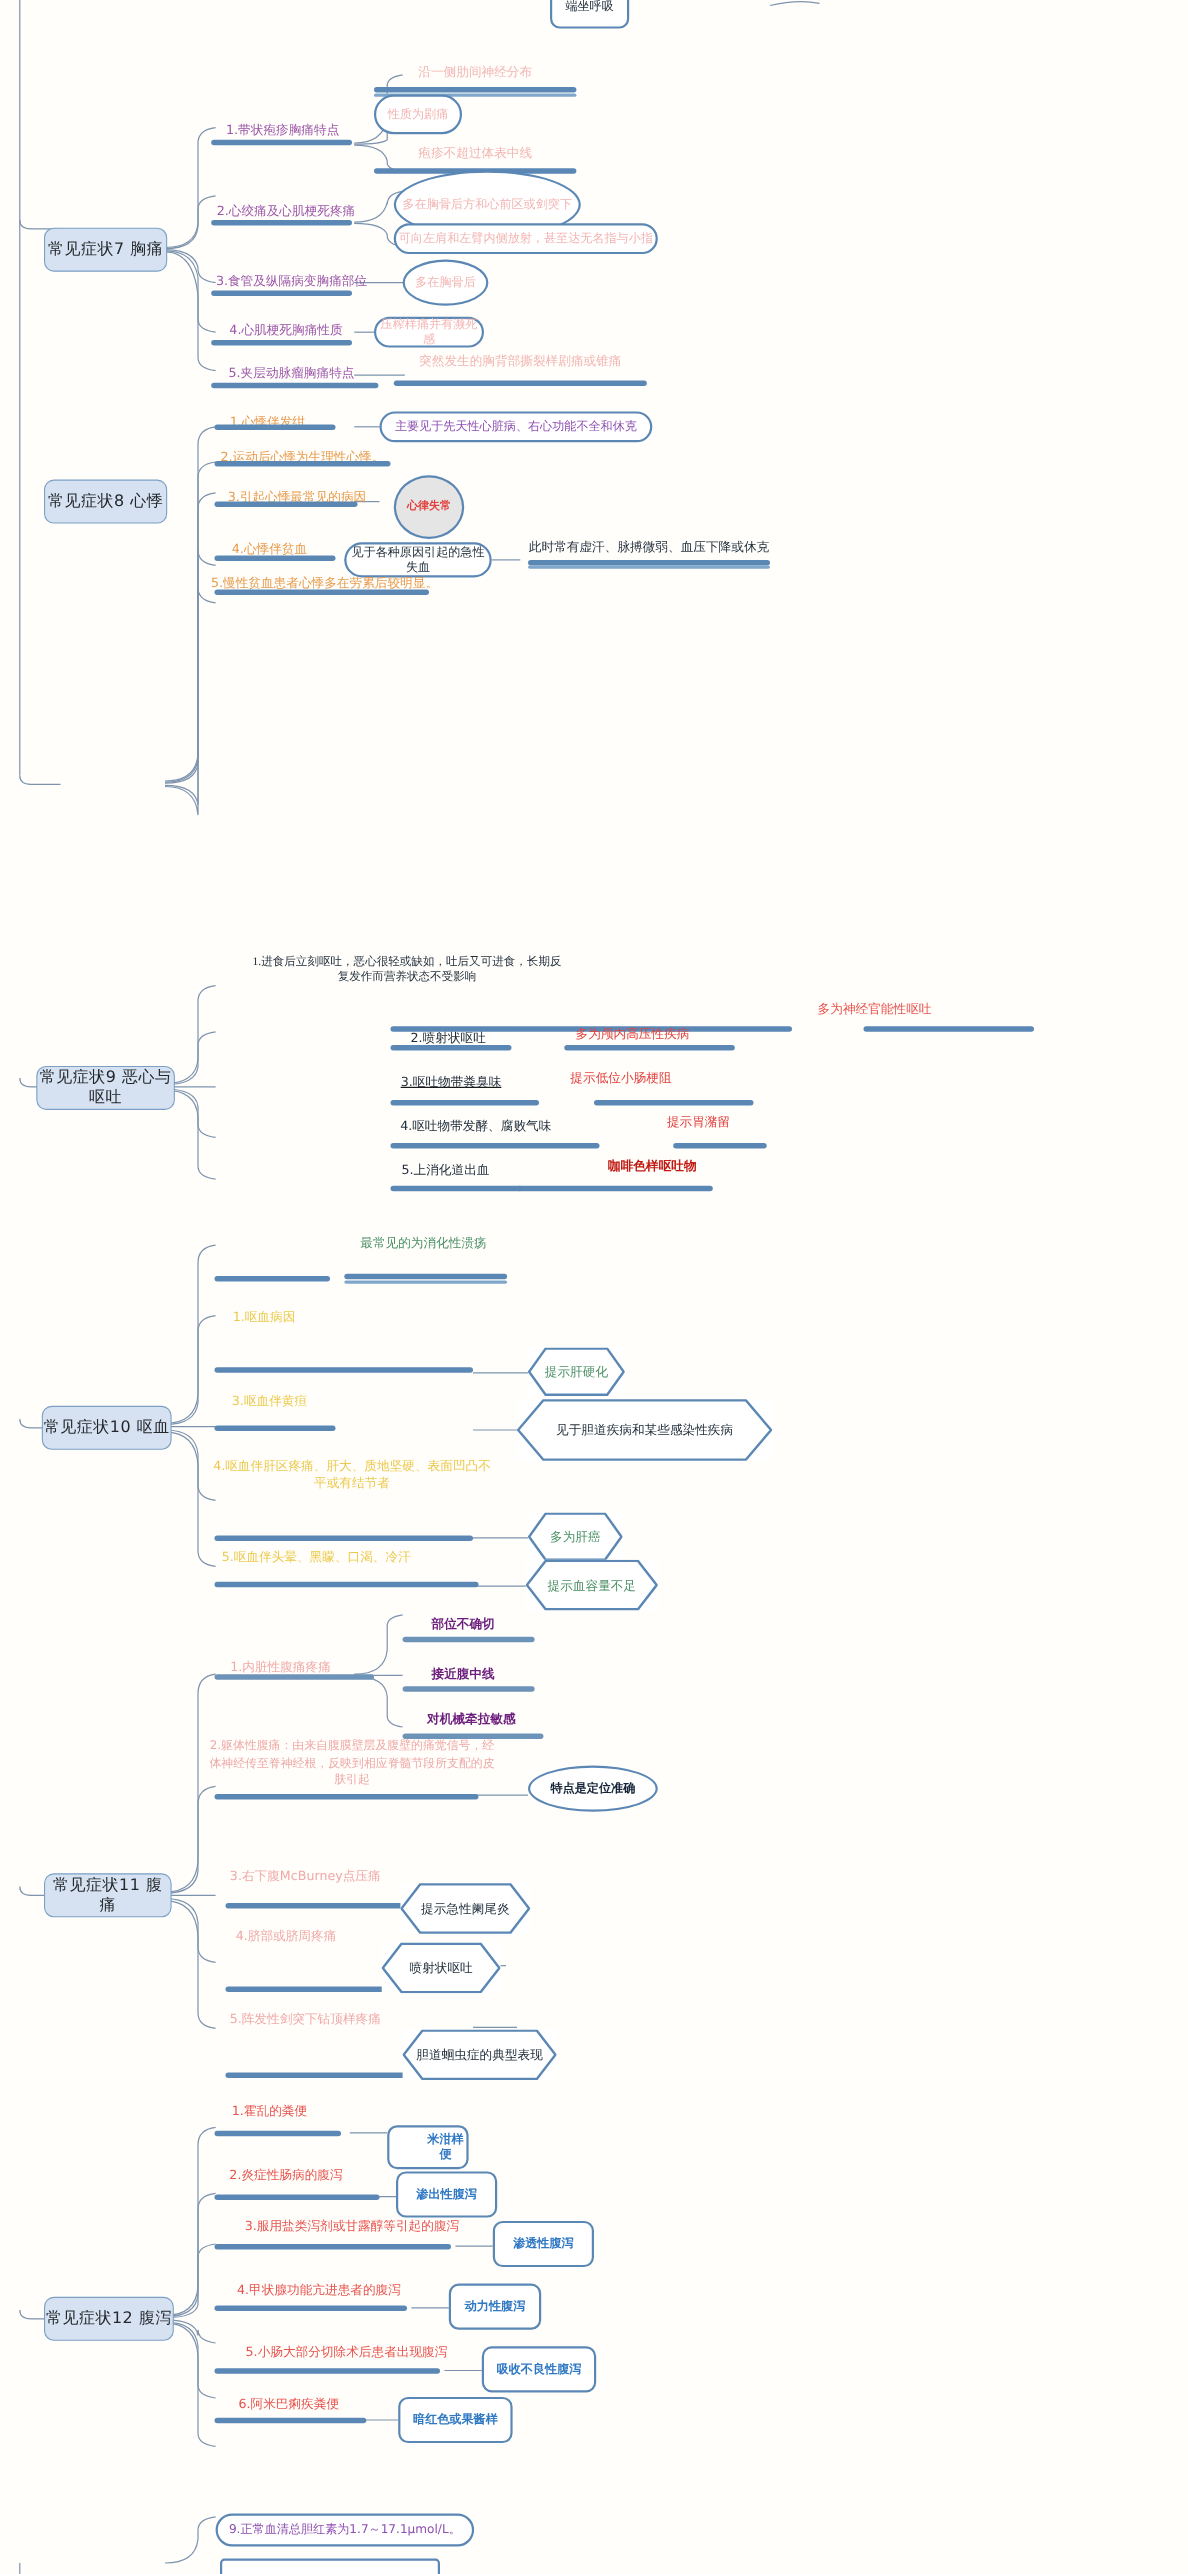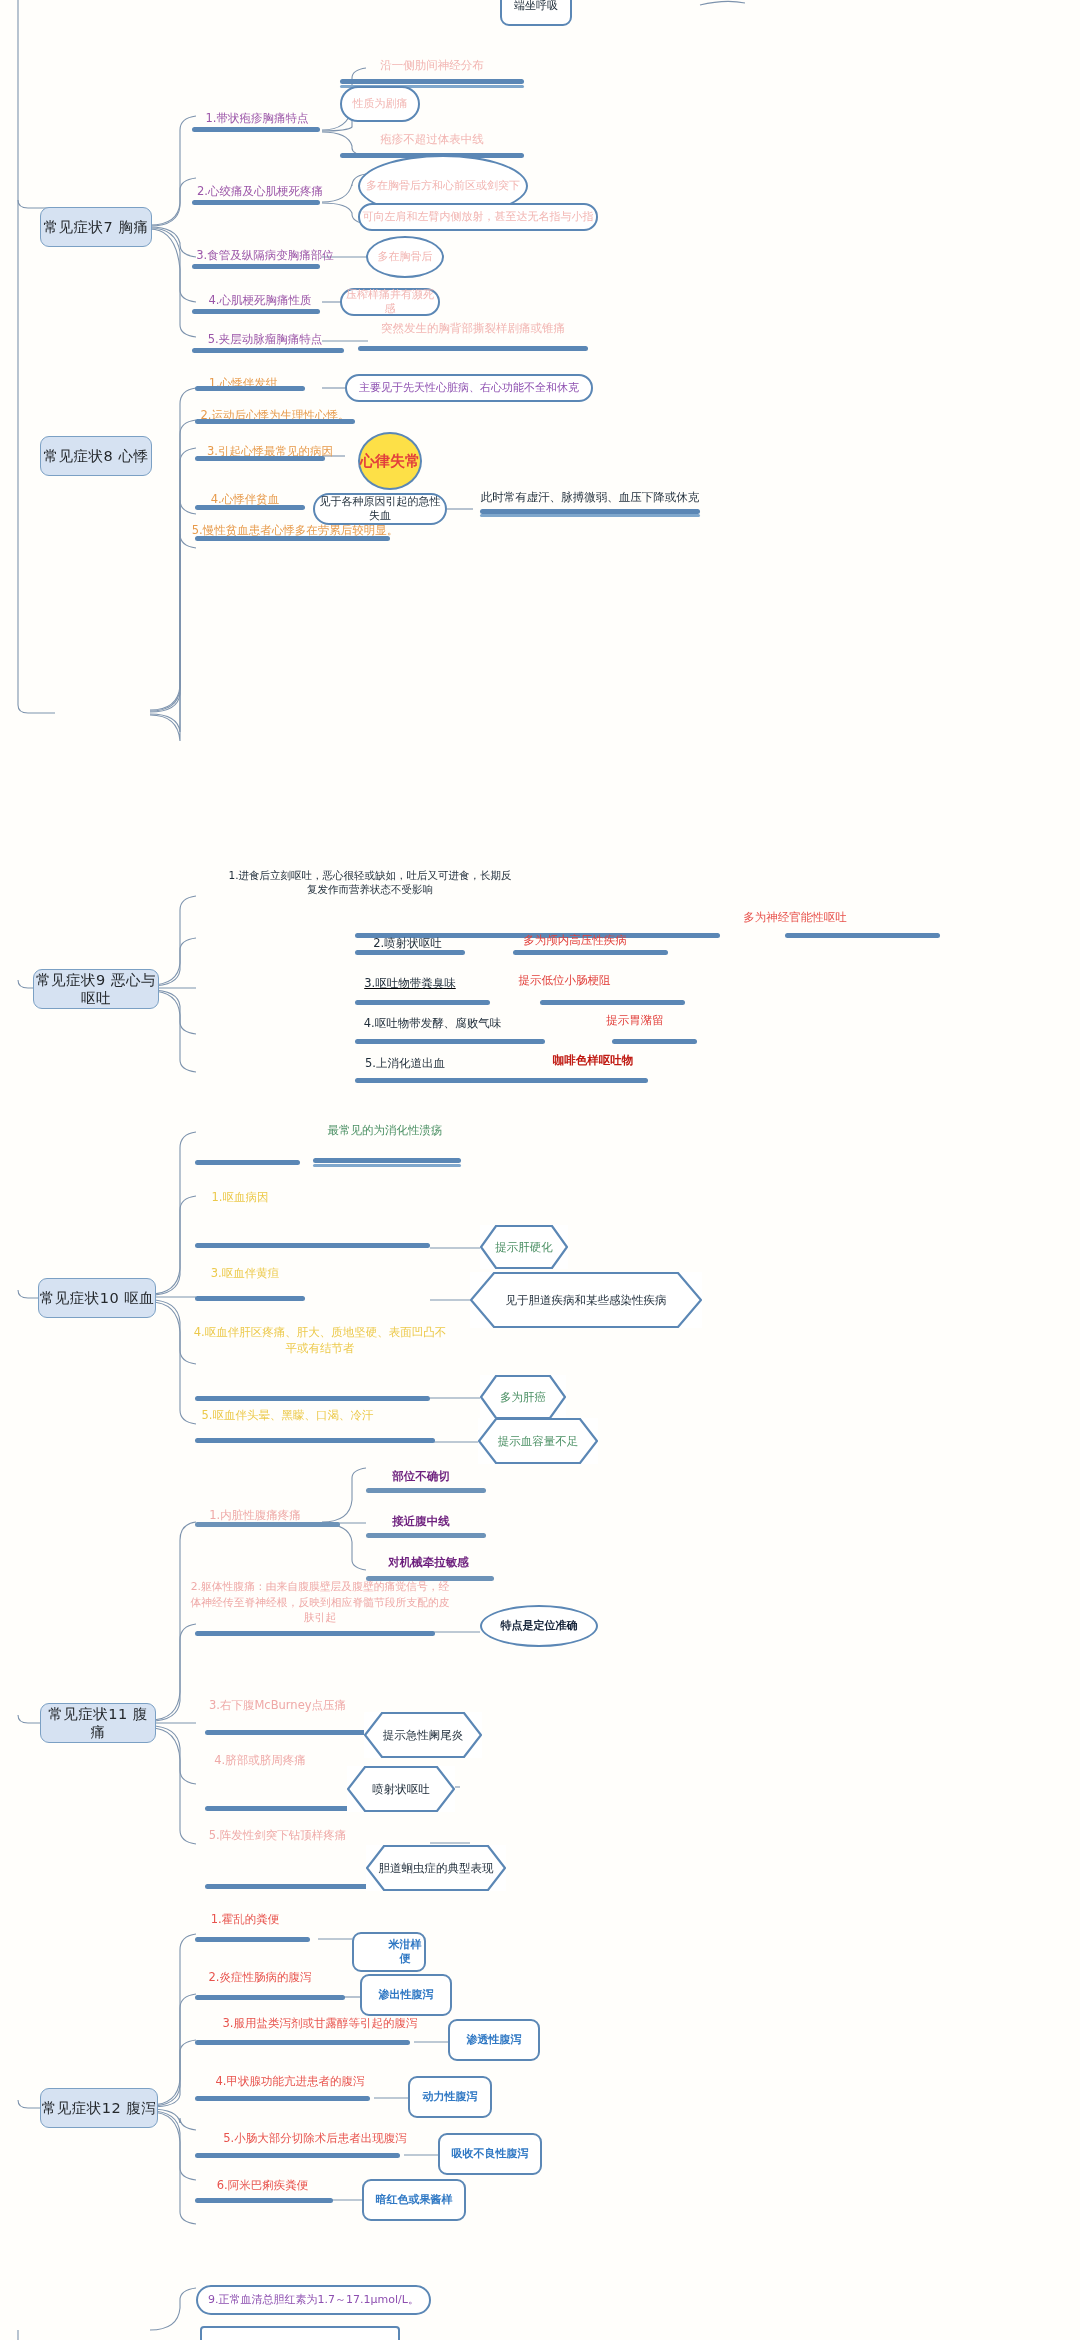--- a/index.html
+++ b/index.html
@@ -23,21 +23,21 @@
 
   
   .barlabel{background:transparent;border:none;font-size:11.5px;align-items:flex-end;
             justify-content:center;padding-bottom:2px;}
   .bar{position:absolute;height:4.5px;border-radius:2.5px;}
 
   
   .pill{border:2.2px solid #5b87b5;border-radius:999px;background:#fff;font-size:11px;color:#f3b0ac;}
   .rrect{border:2.2px solid #5b87b5;border-radius:9px;background:#fff;font-size:11px;}
   .ellipse{border:2.2px solid #5b87b5;border-radius:50%;background:#fff;font-size:11px;}
-  .circle{border:2.4px solid #5b87b5;border-radius:50%;background:#fde047;font-size:15px;}
+  .circle{border:2.4px solid #5b87b5;border-radius:50%;background:#e5e5e5;font-size:10px;}
   .hex{background:#fff;font-size:11.5px;color:#1b2a36;}
   .hexin{position:absolute;inset:0;}
   .plain{background:transparent;border:none;font-size:11.5px;}
   .c-purple{color:#9b55a8;}
   .c-purple2{color:#8d4fb0;}
   .c-orange{color:#e79a4b;}
   .c-red{color:#e2403c;}
   .c-red2{color:#e8524c;}
   .c-darkred{color:#c01a12;font-weight:bold;}
   .c-yellow{color:#ecc94b;}
@@ -248,21 +248,21 @@
   <div class="node barlabel" style="left:190px;top:515px;width:210px;height:24px;">
     <span class="c-orange">5.慢性贫血患者心悸多在劳累后较明显。</span>
   </div>
   <div class="bar" style="left:195px;top:536px;width:195px;background:#5b87b5;"></div>
 
   <div class="node root" style="left:33px;top:969px;width:126px;height:40px;">
     <span>常见症状9 恶心与呕吐</span>
   </div>
 
   <div class="node barlabel" style="left:225px;top:860px;width:290px;height:38px;line-height:1.35;">
-    <span class="c-ink" style="font-size:10.5px;">1.进食后立刻呕吐，恶心很轻或缺如，吐后又可进食，长期反复发作而营养状态不受影响</span>
+    <span class="c-ink" style="font-size:10.5px;font-family:Liberation Serif, serif;">1.进食后立刻呕吐，恶心很轻或缺如，吐后又可进食，长期反复发作而营养状态不受影响</span>
   </div>
   <div class="bar" style="left:355px;top:933px;width:365px;background:#5b87b5;"></div>
   <div class="node plain" style="left:715px;top:905px;width:160px;height:24px;">
     <span class="c-red2">多为神经官能性呕吐</span>
   </div>
   <div class="bar" style="left:785px;top:933px;width:155px;background:#5b87b5;"></div>
 
   <div class="node barlabel" style="left:350px;top:928px;width:115px;height:24px;">
     <span class="c-ink">2.喷射状呕吐</span>
   </div>

